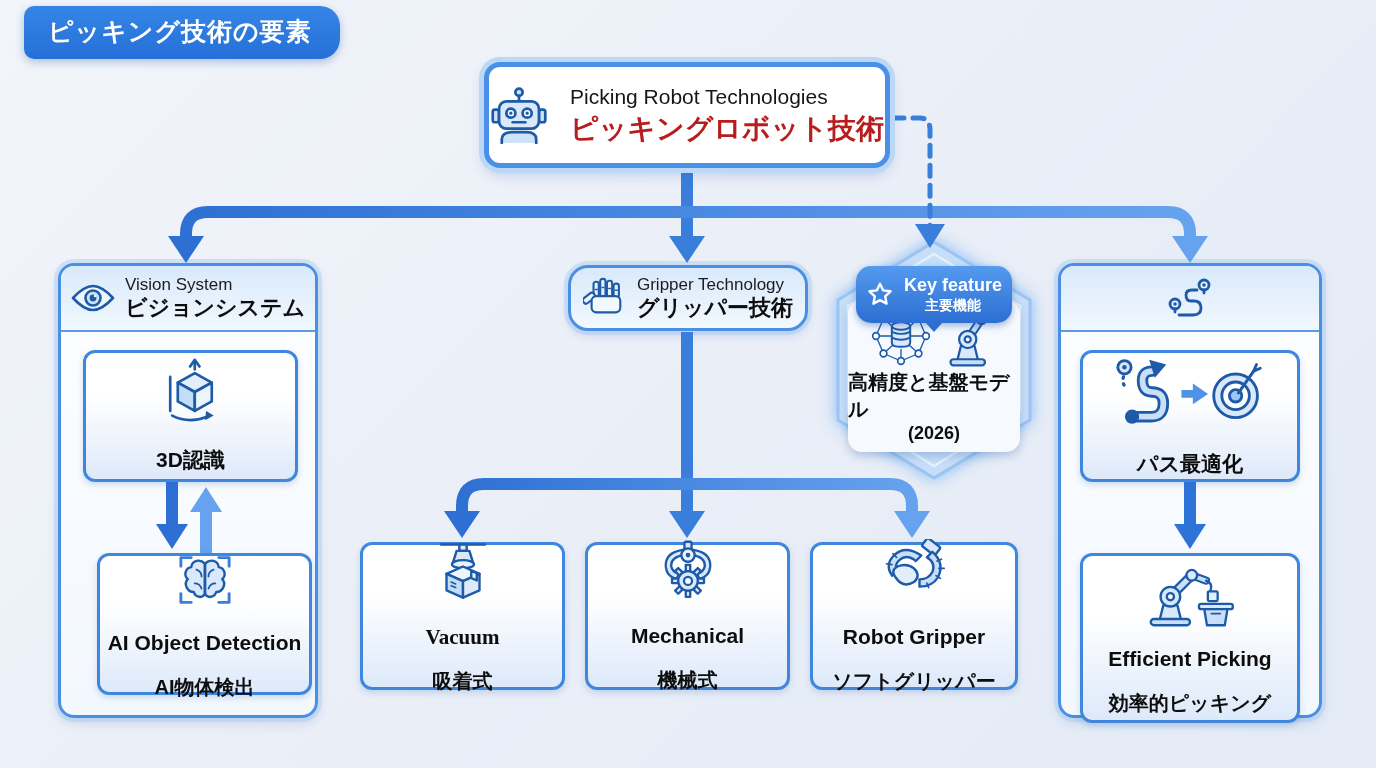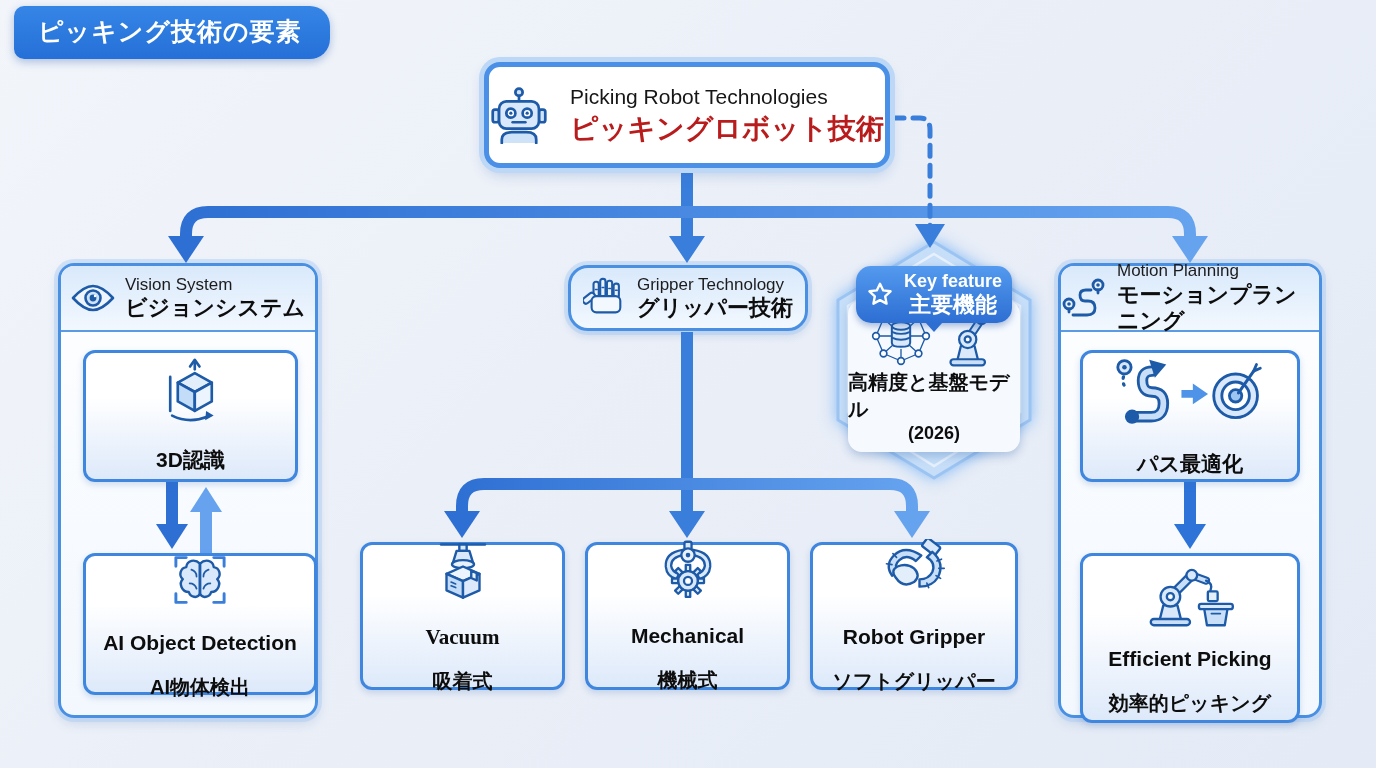--- a/index.html
+++ b/index.html
@@ -2,21 +2,21 @@
 <html><head>
 <meta charset="utf-8">
 <style>
   * { margin:0; padding:0; box-sizing:border-box; }
   html,body { width:1376px; height:768px; overflow:hidden; }
   body { font-family:"Liberation Sans","DejaVu Sans",sans-serif; }
   .canvas { position:relative; width:1376px; height:768px;
             background:linear-gradient(135deg,#f2f5fa 0%,#e9eef7 55%,#e4ebf6 100%); }
 
   
-  .badge { position:absolute; left:14px; top:6px; z-index:6;
+  .badge { position:absolute; left:24px; top:6px; z-index:6;
            background:linear-gradient(180deg,#3585e6,#2570d8); color:#fff;
            font-size:25px; font-weight:800; letter-spacing:1px;
            padding:9px 28px 11px 24px; border-radius:10px 20px 20px 10px;
            box-shadow:0 3px 8px rgba(40,90,170,.35); }
 
   
   .connectors { position:absolute; left:0; top:0; z-index:3; pointer-events:none; }
 
   
   .rootbox { position:absolute; left:484px; top:62px; width:406px; height:106px; z-index:4;
@@ -65,21 +65,21 @@
   .kf-year  { font-size:18px; font-weight:800; color:#0d0d0d; }
   .kf-bubble { position:absolute; left:856px; top:266px; width:156px; height:57px; z-index:5;
                background:linear-gradient(180deg,#549aef,#2c6ed2); border-radius:15px;
                box-shadow:0 3px 7px rgba(35,80,160,.4);
                display:flex; align-items:center; justify-content:center; gap:10px; }
   .kf-bubble .tail { position:absolute; left:50%; bottom:-9px; margin-left:-9px;
                width:0; height:0; border-left:9px solid transparent; border-right:9px solid transparent;
                border-top:10px solid #2c6ed2; }
   .b-text { display:flex; flex-direction:column; line-height:1.2; align-items:center; }
   .b-en { font-size:18px; font-weight:600; color:#fff; }
-  .b-ja { font-size:22px; font-weight:800; color:#fff; }
+  .b-ja { font-size:14px; font-weight:800; color:#fff; }
 
   .ic { flex:0 0 auto; }
 </style>
 </head>
 <body>
 
 <div class="canvas">
 
   <svg class="connectors" width="1376" height="768" viewBox="0 0 1376 768">
     <defs>
@@ -173,21 +173,21 @@
       <path d="M14 20 V56"></path>
       <path d="M40 16 L58 26 L40 36 L22 26 Z" fill="#e3eefb"></path>
       <path d="M22 26 V46 L40 56 V36 Z" fill="#c3dcf7"></path>
       <path d="M58 26 V46 L40 56 V36 Z" fill="#ecf4fd"></path>
       <path d="M16 61 Q34 70 54 62"></path>
       <path d="M52 56 L60 61 L51 66 Z" fill="#1d5aa7" stroke="none"></path>
     </svg>
     <span class="n-solo">3D認識</span>
   </div>
 
-  <div class="node" style="left:83px; top:553px; width:234px; height:142px;">
+  <div class="node" style="left:97px; top:553px; width:215px; height:142px;">
     <svg class="ic" width="62" height="62" viewBox="0 0 72 72" fill="none" stroke="#1d5aa7" stroke-width="2.8" stroke-linecap="round" stroke-linejoin="round">
       <g stroke="#3a7edc" stroke-width="3.4">
         <path d="M8 20 V10 H20"></path>
           <path d="M52 10 H64 V20"></path>
         <path d="M64 52 V62 H52"></path>
           <path d="M20 62 H8 V52"></path>
       </g>
       <path d="M36 17 C30 11 21 13 20 21 C13 22 11 31 16 35 C11 40 15 50 23 50 C25 56 33 58 36 52 Z" fill="#d9e9fb"></path>
       <path d="M36 17 C42 11 51 13 52 21 C59 22 61 31 56 35 C61 40 57 50 49 50 C47 56 39 58 36 52 Z" fill="#d9e9fb"></path>
       <path d="M36 17 V52"></path>
@@ -322,24 +322,20 @@
     <div class="panel-header">
       <svg class="ic" width="46" height="42" viewBox="0 0 46 42" fill="none" stroke="#1d5aa7" stroke-width="2.8" stroke-linecap="round" stroke-linejoin="round">
         <path d="M12 38 H26 Q34 38 34 31 Q34 24 27 24 H24 Q19 24 19 18 Q19 13 25 13 H30"></path>
         <circle cx="37" cy="8" r="5" fill="#eaf2fc"></circle>
           <circle cx="37" cy="8" r="1.8" fill="#1d5aa7" stroke="none"></circle>
         <path d="M37 13 V16"></path>
         <circle cx="8" cy="27" r="5" fill="#eaf2fc"></circle>
           <circle cx="8" cy="27" r="1.8" fill="#1d5aa7" stroke="none"></circle>
         <path d="M8 32 V35"></path>
       </svg>
-      <div class="h-text">
-        <span class="h-en">Motion Planning</span>
-        <span class="h-ja">モーションプランニング</span>
-      </div>
     </div>
   </div>
 
   <div class="node" style="left:1080px; top:350px; width:220px; height:132px;">
     <svg class="ic" width="180" height="76" viewBox="0 0 170 80" fill="none" stroke="#1d5aa7" stroke-width="3" stroke-linecap="round" stroke-linejoin="round">
       <circle cx="16" cy="14" r="7" fill="#d9e9fb"></circle>
         <circle cx="16" cy="14" r="2.4" fill="#1d5aa7" stroke="none"></circle>
       <path d="M15 24 Q13 31 18 36" stroke-dasharray="1.5 6" stroke-width="3.4"></path>
       <path d="M24 66 H44 Q57 66 57 52 Q57 40 45 40 Q35 40 35 28 Q35 18 45 18" stroke="#1d5aa7" stroke-width="12"></path>
       <path d="M24 66 H44 Q57 66 57 52 Q57 40 45 40 Q35 40 35 28 Q35 18 45 18" stroke="#c9dff7" stroke-width="6"></path>

